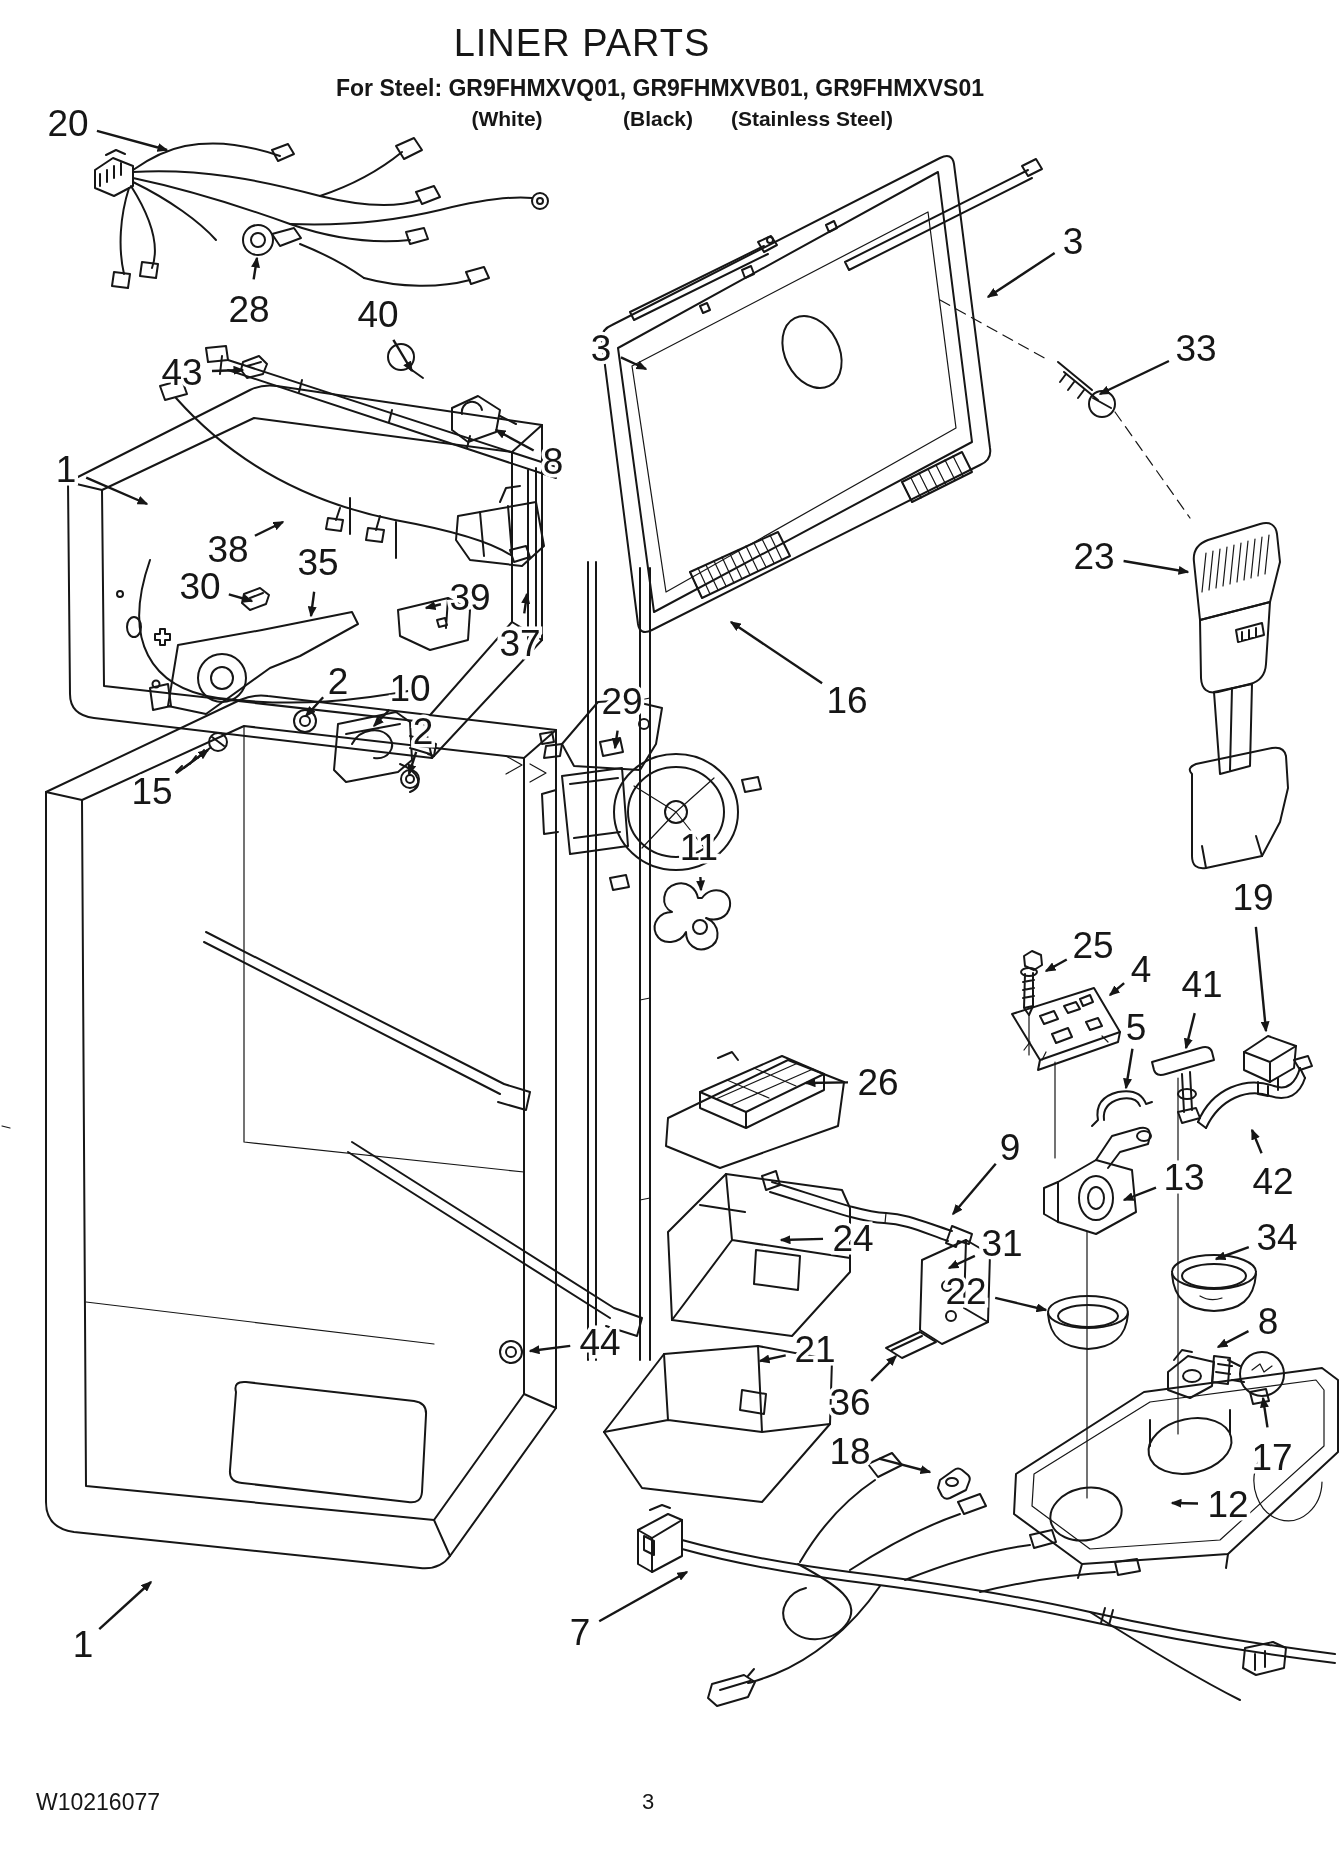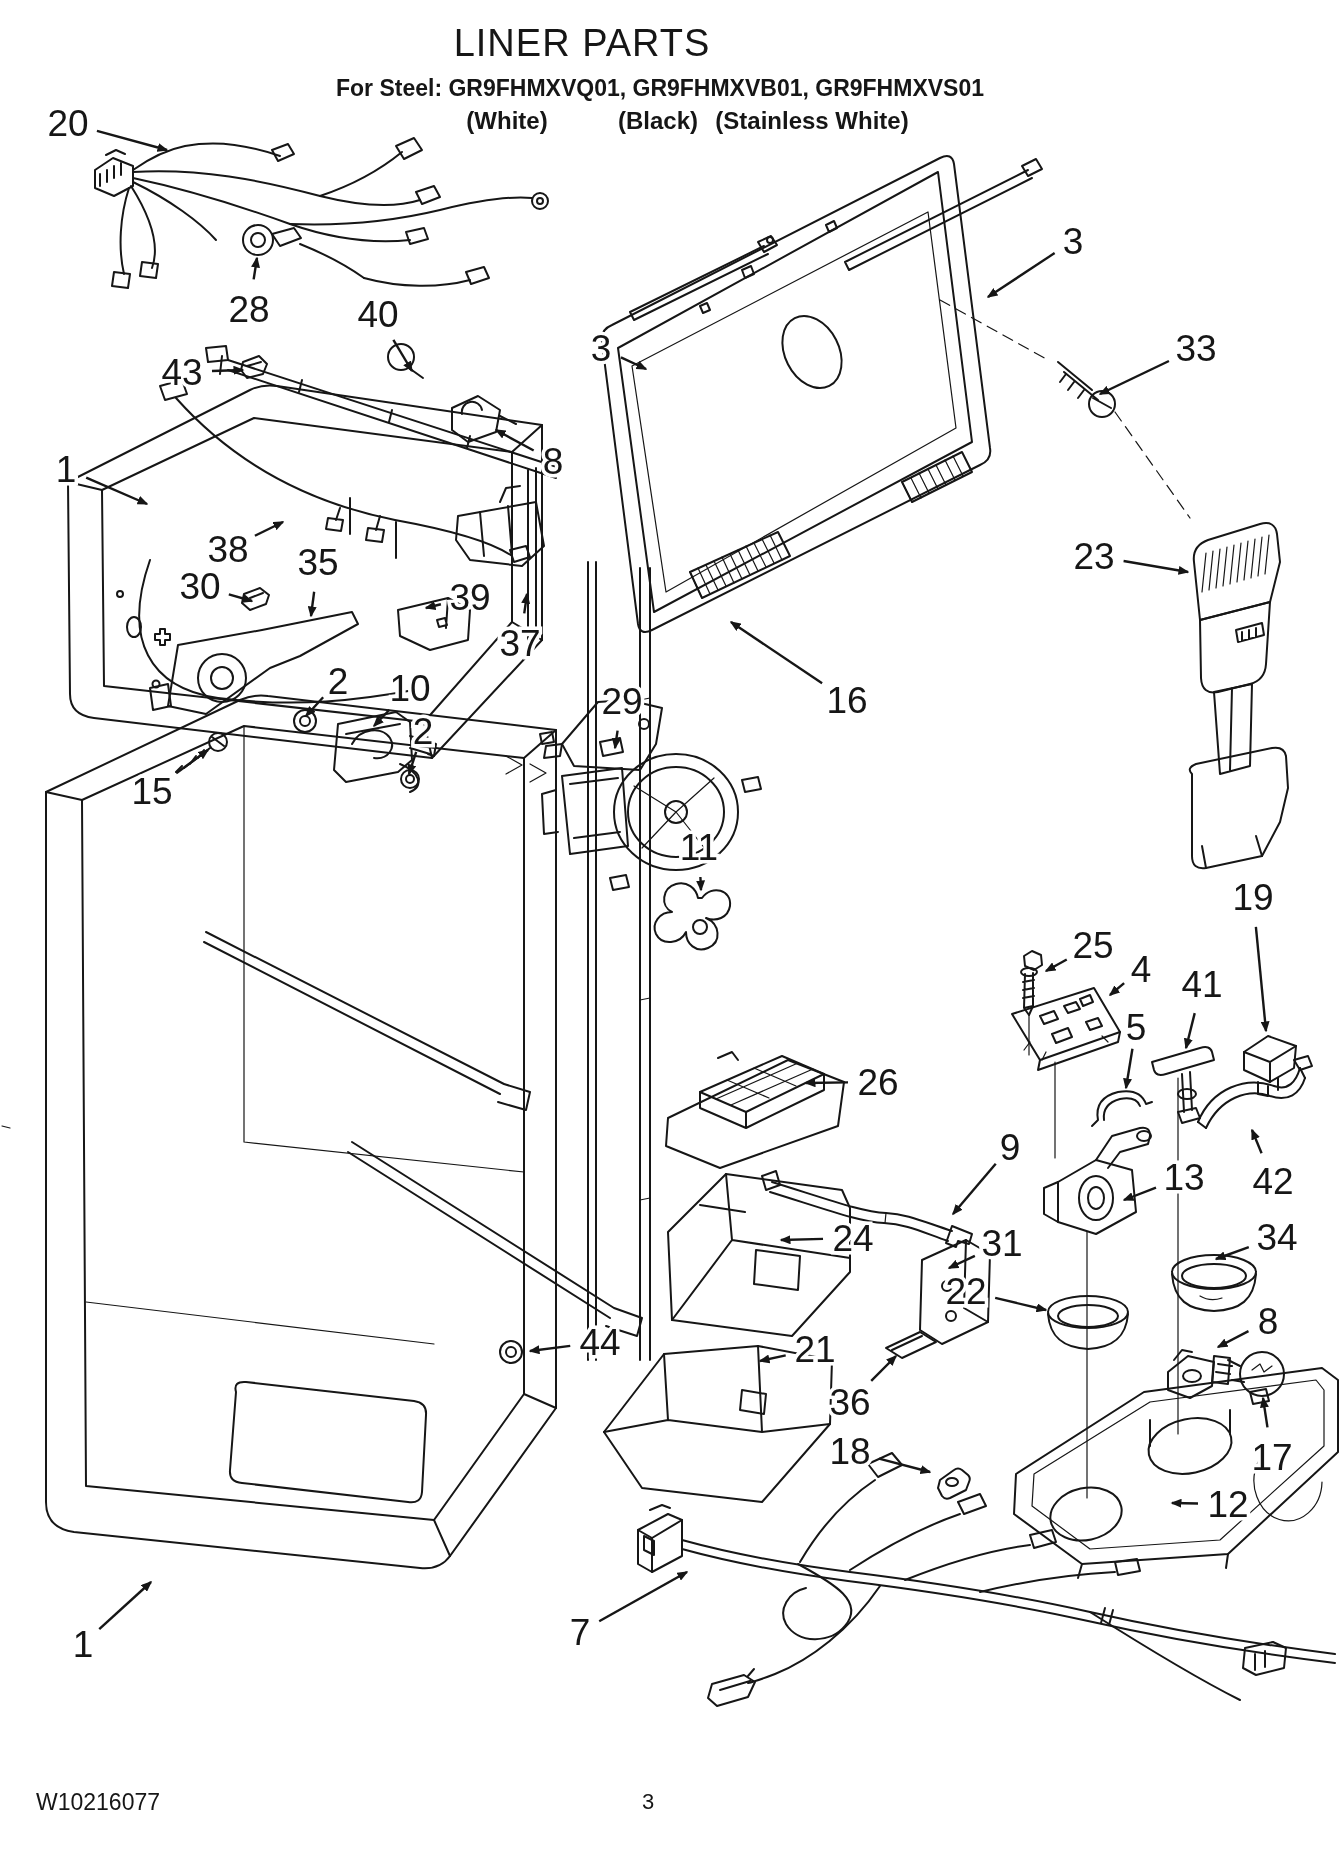--- a/index.html
+++ b/index.html
@@ -7,41 +7,41 @@
   body{
     width:1339px;height:1849px;position:relative;overflow:hidden;
     background:var(--paper);color:var(--ink);
     font-family:"Liberation Sans",sans-serif;
   }
   .hdr-title{position:absolute;top:22px;left:582px;transform:translateX(-50%);
     font-size:38px;font-weight:normal;letter-spacing:1px;white-space:nowrap;}
   .hdr-models{position:absolute;top:75px;left:660px;transform:translateX(-50%);
     font-size:23px;font-weight:bold;white-space:nowrap;}
   .hdr-finish{position:absolute;top:107px;transform:translateX(-50%);
-    font-size:24px;font-weight:bold;white-space:nowrap;}
+    font-size:21px;font-weight:bold;white-space:nowrap;}
   #finish-white{left:507px;} #finish-black{left:658px;} #finish-steel{left:812px;}
   .ftr-doc{position:absolute;left:36px;top:1789px;font-size:23px;}
   .ftr-page{position:absolute;left:648px;top:1789px;transform:translateX(-50%);font-size:22px;}
   svg#diagram{position:absolute;left:0;top:0;}
   .art{stroke:var(--ink);stroke-width:2;fill:none;stroke-linecap:round;stroke-linejoin:round;}
   .thin{stroke-width:1.2;}
   .dash{stroke-dasharray:11 7;}
   .leader{stroke:var(--ink);stroke-width:2.4;fill:none;}
   text.callout{font-size:37px;fill:var(--ink);text-anchor:middle;
     font-family:"Liberation Sans",sans-serif;
     paint-order:stroke;stroke:var(--paper);stroke-width:7px;}
 </style>
 </head>
 <body>
 
 <div class="hdr-title">LINER PARTS</div>
 <div class="hdr-models">For Steel: GR9FHMXVQ01, GR9FHMXVB01, GR9FHMXVS01</div>
 <div class="hdr-finish" id="finish-white">(White)</div>
 <div class="hdr-finish" id="finish-black">(Black)</div>
-<div class="hdr-finish" id="finish-steel">(Stainless White)</div>
+<div class="hdr-finish" id="finish-steel">(Stainless Steel)</div>
 
 <svg id="diagram" width="1339" height="1849" viewBox="0 0 1339 1849">
   <defs>
     <marker id="ah" markerWidth="11" markerHeight="9" refX="9.5" refY="4.5" orient="auto" markerUnits="userSpaceOnUse">
       <path d="M0,0 L11,4.5 L0,9 Z" fill="#161616"></path>
     </marker>
   </defs>
 
   <g class="art">
     <path d="M95,170 L113,158 L133,166 L133,186 L114,196 L95,188 Z"></path>

